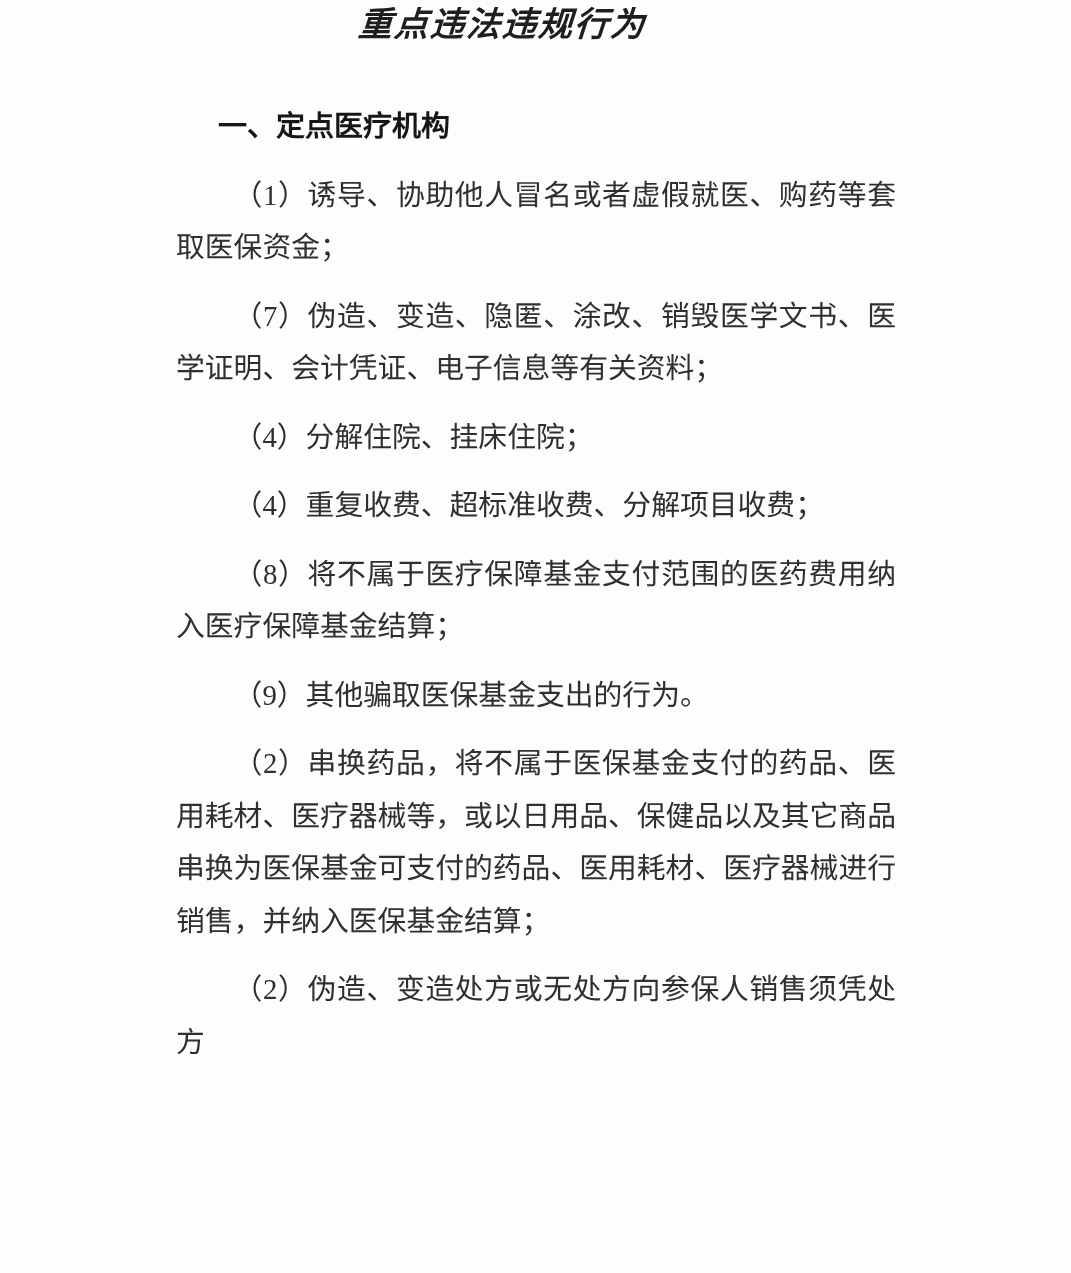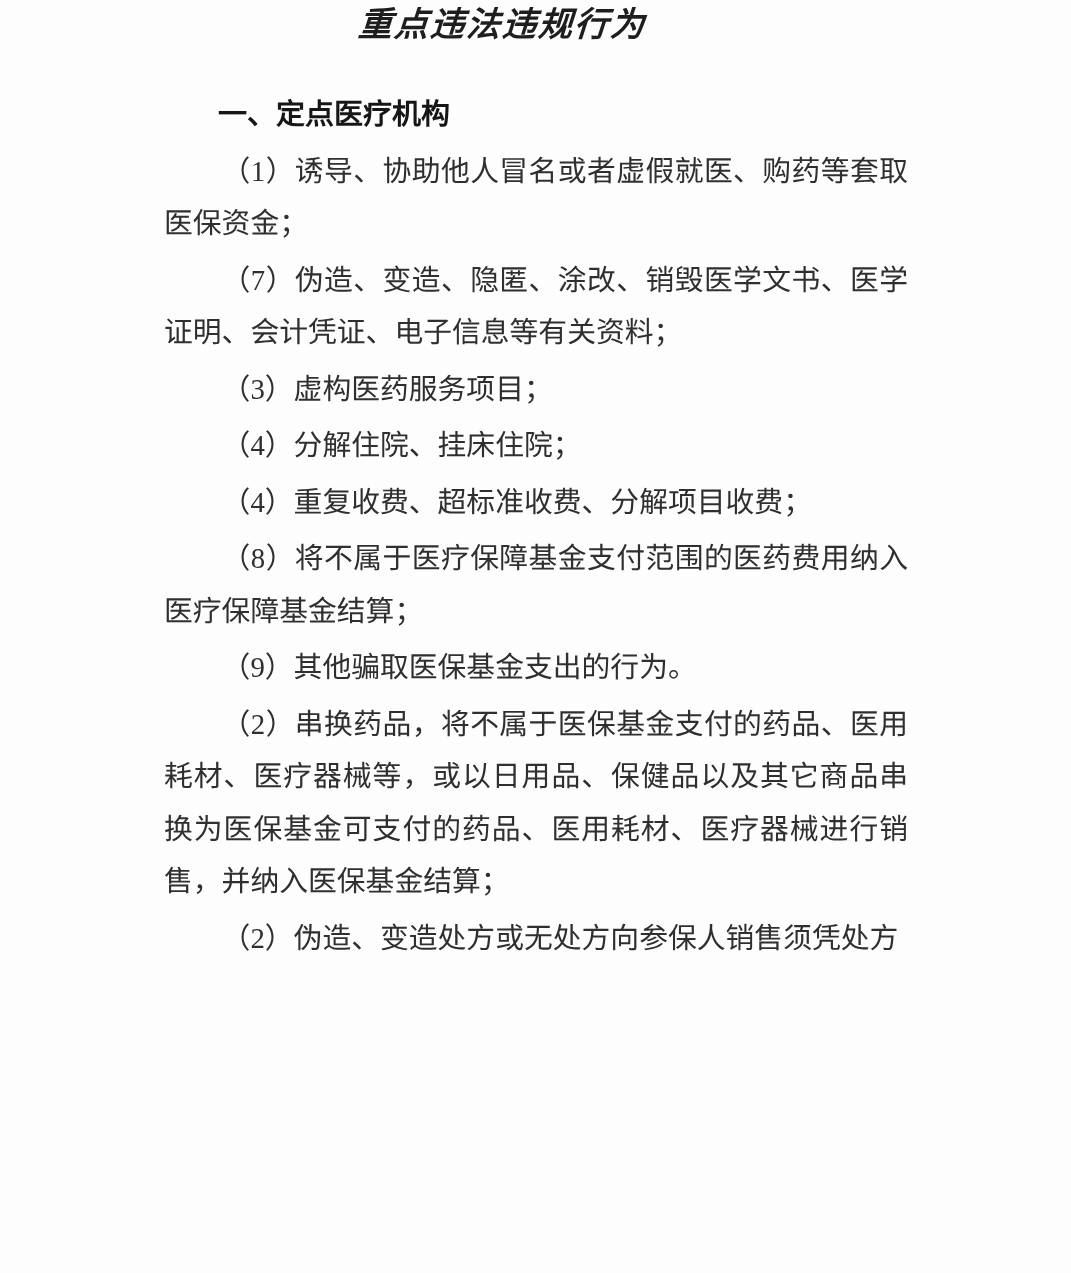--- a/index.html
+++ b/index.html
@@ -33,53 +33,52 @@
     font-weight: 700;
     font-style: italic;
     letter-spacing: 2px;
     color: #1e1e1e;
     transform: skewX(-4deg);
   }
   
   .doc-body {
     position: absolute;
     left: 160px;
-    top: 88px;
+    top: 100px;
     width: 752px;
     font-size: 28.8px;
     line-height: 52.5px;
     text-align: justify;
     text-justify: inter-ideograph;
     color: var(--page-fg, #2f2f2f);
   }
   .sec-heading {
     margin: 0;
     font-family: "Liberation Sans", "DejaVu Sans", sans-serif;
     font-weight: 700;
     font-size: 29px;
     line-height: 52.5px;
     text-indent: 2em;
     color: #161616;
     text-align: left;
   }
   .doc-para {
-    margin: 4px;
+    margin: 16px;
     text-indent: 2em;
   }
 </style>
 </head>
 <body>
 
 <div class="page">
   <h1 class="doc-title">重点违法违规行为</h1>
   <main class="doc-body">
       <h2 class="sec-heading">一、定点医疗机构</h2>
       <p class="doc-para">（1）诱导、协助他人冒名或者虚假就医、购药等套取医保资金；</p>
       <p class="doc-para">（7）伪造、变造、隐匿、涂改、销毁医学文书、医学证明、会计凭证、电子信息等有关资料；</p>
-      <p class="doc-para">（3）虚构医药服务项目；</p>
       <p class="doc-para">（4）分解住院、挂床住院；</p>
       <p class="doc-para">（4）重复收费、超标准收费、分解项目收费；</p>
       <p class="doc-para">（8）将不属于医疗保障基金支付范围的医药费用纳入医疗保障基金结算；</p>
       <p class="doc-para">（9）其他骗取医保基金支出的行为。</p>
       <p class="doc-para">（2）串换药品，将不属于医保基金支付的药品、医用耗材、医疗器械等，或以日用品、保健品以及其它商品串换为医保基金可支付的药品、医用耗材、医疗器械进行销售，并纳入医保基金结算；</p>
       <p class="doc-para">（2）伪造、变造处方或无处方向参保人销售须凭处方</p>
     </main>
 </div>
 
 </body></html>

